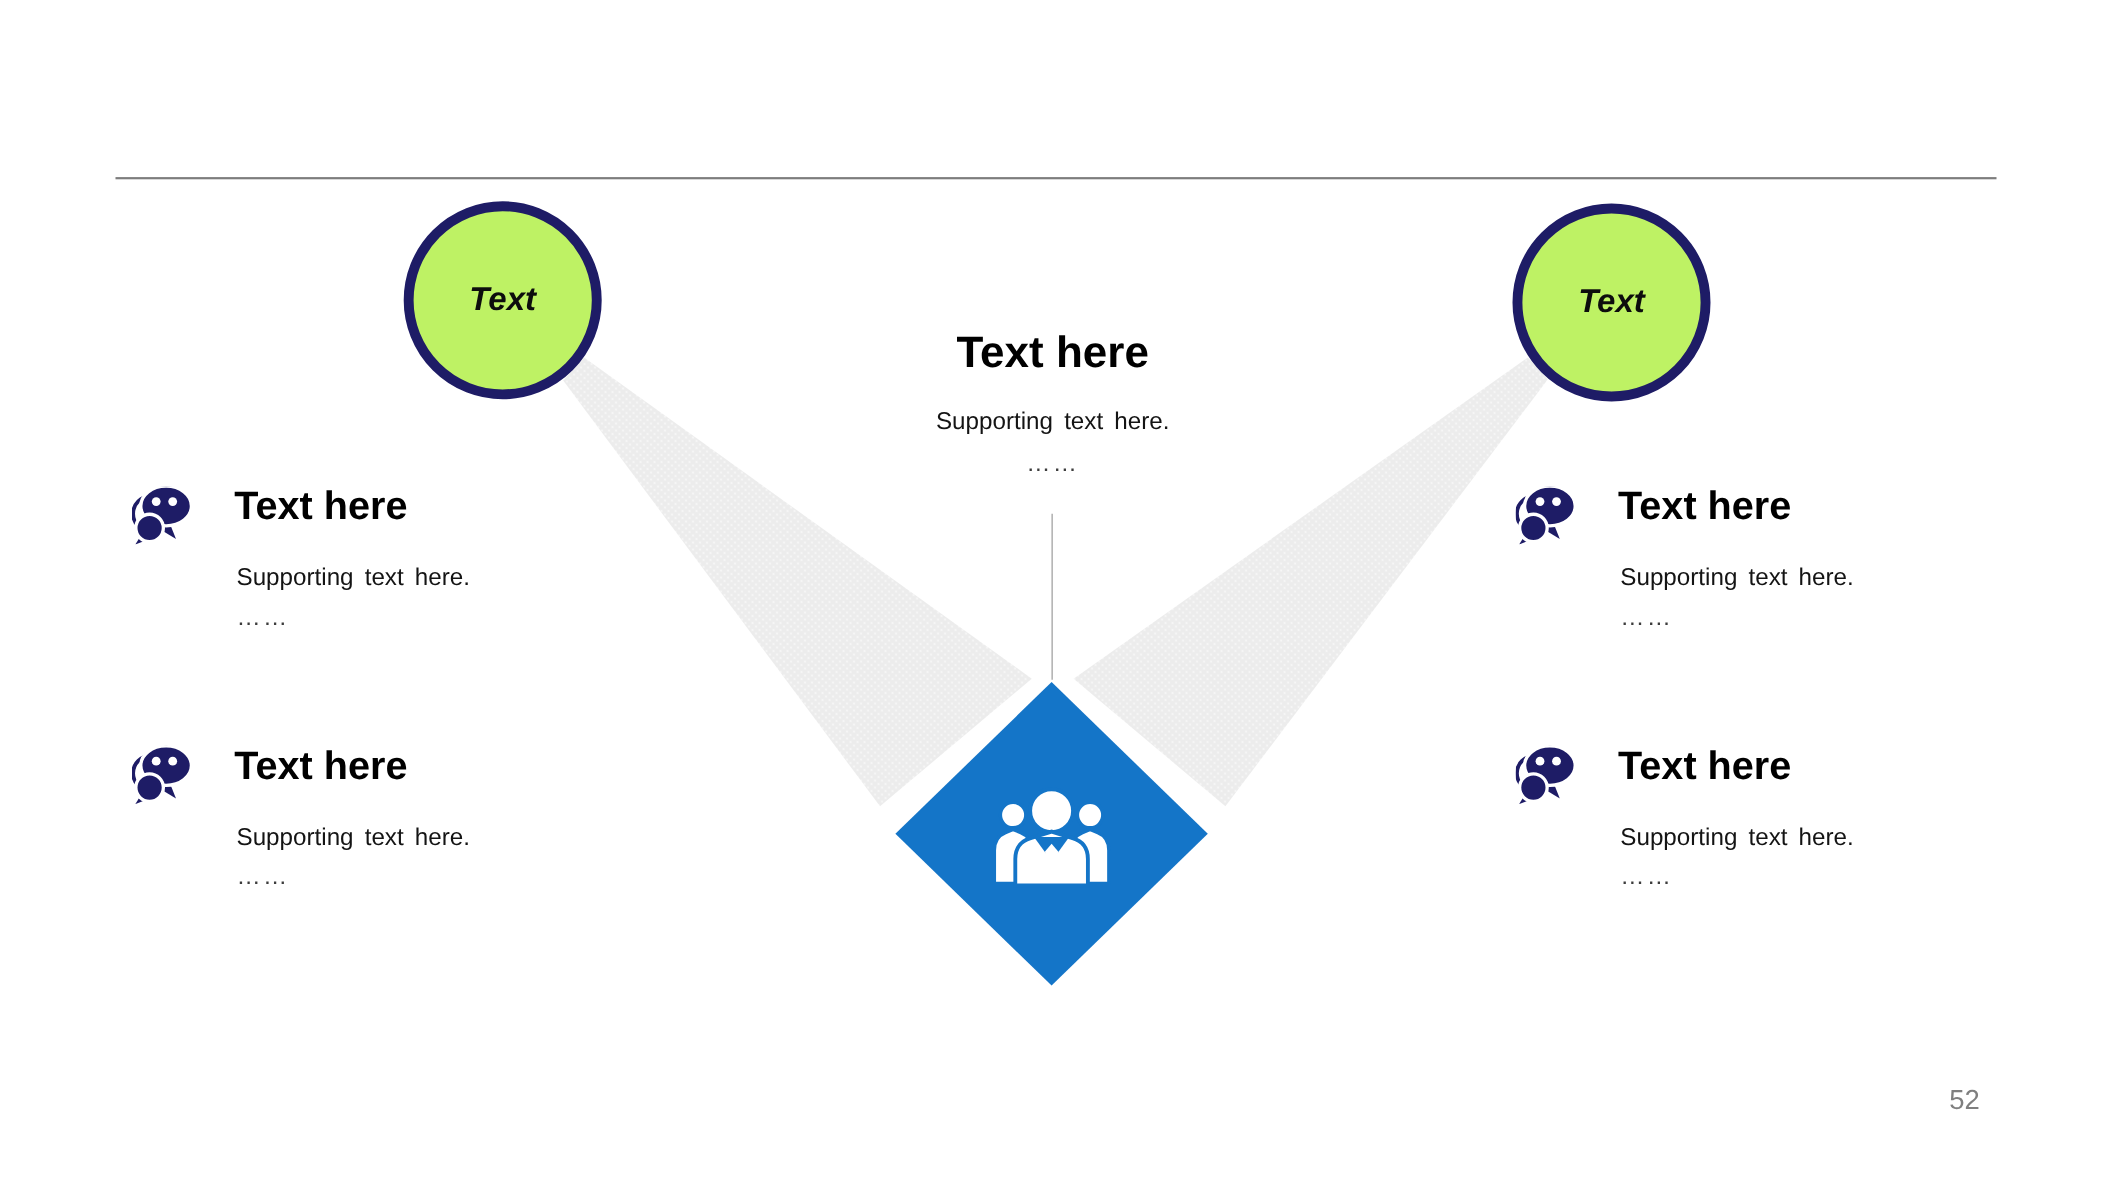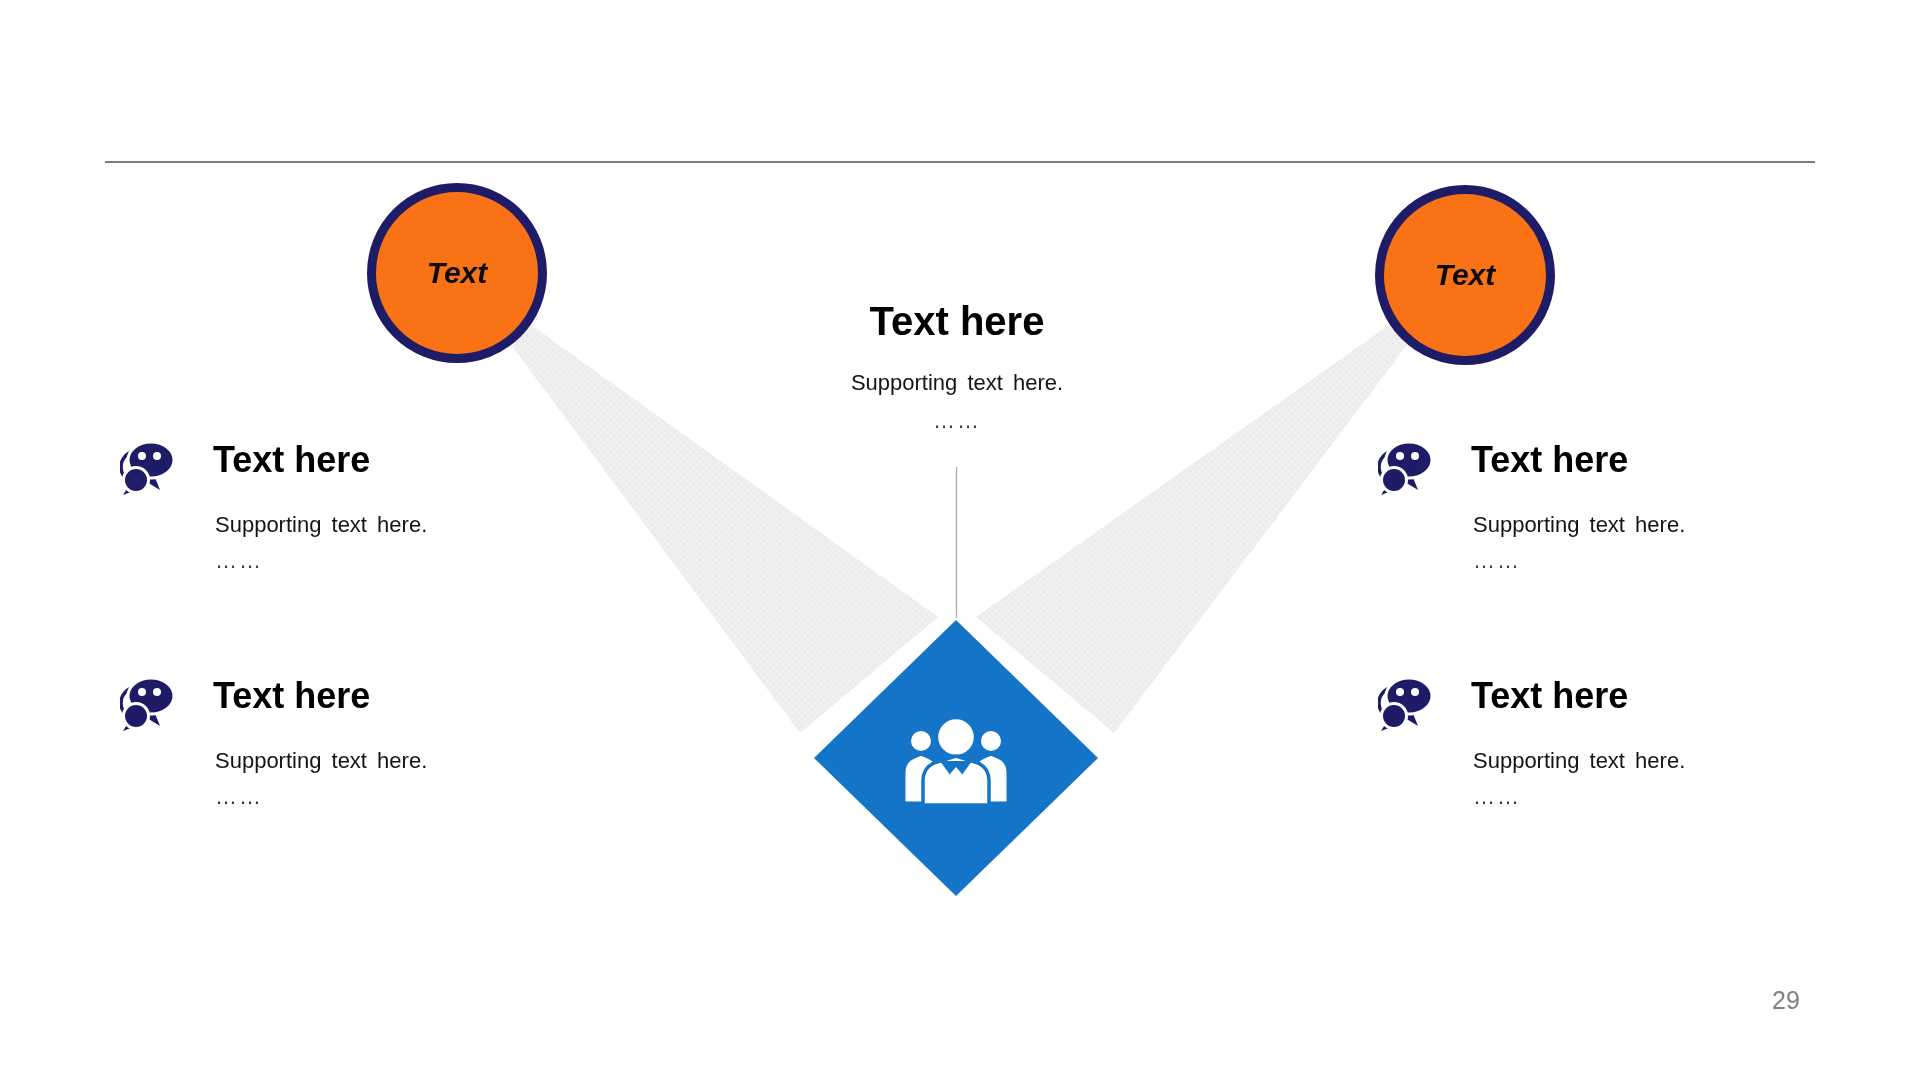--- a/index.html
+++ b/index.html
@@ -8,21 +8,21 @@
     font-family:"Liberation Sans", sans-serif; overflow:hidden;
   }
   .divider {
     position:absolute; left:105px; top:161px; width:1710px; height:1.5px;
     background:#7d7d7d;
   }
   .svg-layer { position:absolute; left:0; top:0; width:1920px; height:1080px; z-index:1; }
 
   .circle {
     position:absolute; width:162px; height:162px; border:9px solid #1E1C66;
-    border-radius:50%; background:#f97316; display:flex; align-items:center;
+    border-radius:50%; background:#bef264; display:flex; align-items:center;
     justify-content:center; z-index:3;
   }
   .circle.left  { left:367px; top:183px; }
   .circle.right { left:1375px; top:185px; }
   .circle-label { font-size:30px; font-weight:bold; font-style:italic; color:#0d0d0d; }
 
   .center-block { position:absolute; left:657px; top:298px; width:600px; text-align:center; z-index:2; }
   .center-title { font-size:40px; font-weight:bold; color:#000000; line-height:46px; }
   .center-supporting { margin-top:26px; font-size:22px; color:#141414; word-spacing:4px; line-height:26px; }
   .center-ellipsis { margin-top:12px; font-size:22px; color:#3c3c3c; letter-spacing:2px; }
@@ -144,15 +144,15 @@
       <circle cx="22" cy="14" r="4" fill="#ffffff"></circle>
       <circle cx="37" cy="14" r="4" fill="#ffffff"></circle>
       <polygon points="8,45 3,53 16,48" fill="#1E1C66"></polygon>
       <circle cx="16" cy="38" r="12.5" fill="#1E1C66" stroke="#ffffff" stroke-width="3"></circle>
     </svg>
     <div class="feature-title">Text here</div>
     <div class="feature-supporting">Supporting text here.</div>
     <div class="feature-ellipsis">……</div>
   </div>
 
-  <div class="page-number">29</div>
+  <div class="page-number">52</div>
 
 </div>
 
 </body></html>

